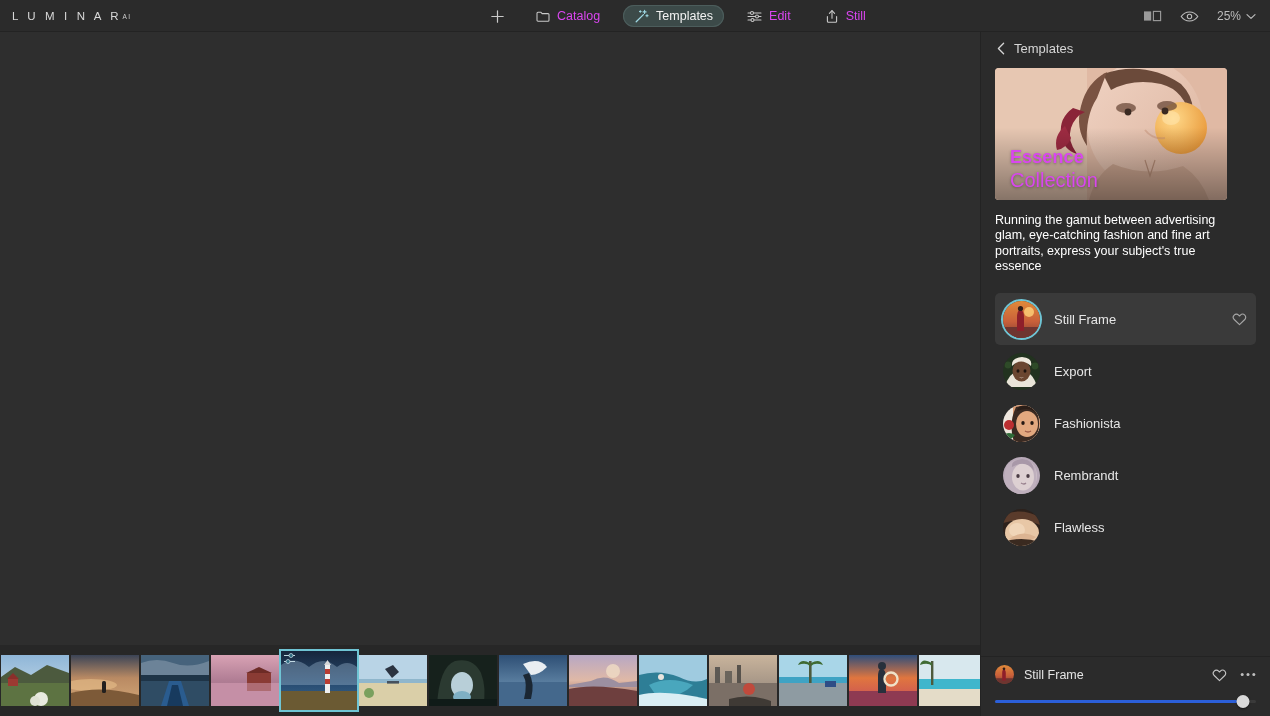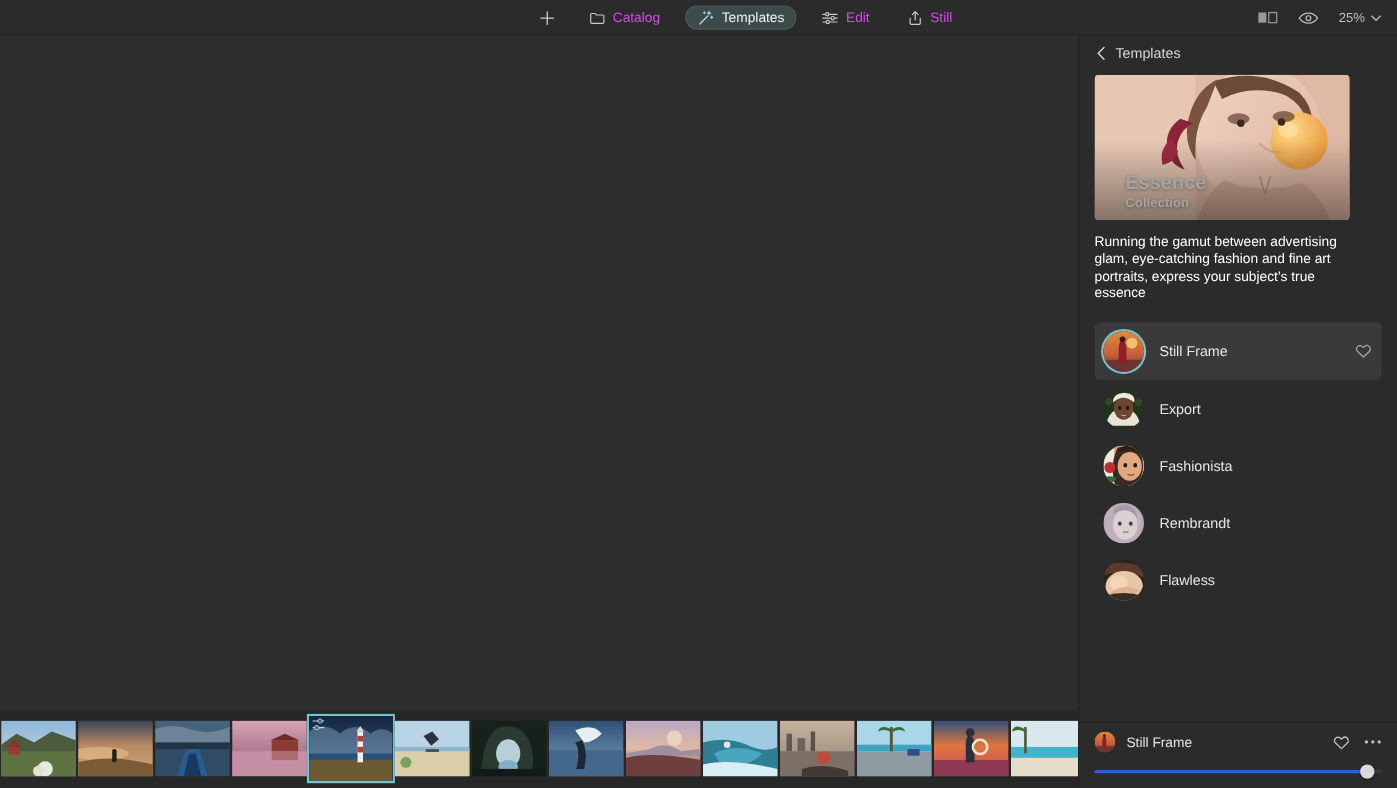--- a/index.html
+++ b/index.html
@@ -193,28 +193,28 @@
     position: relative;
     width: 232px;
     height: 132px;
     border-radius: 4px;
     overflow: hidden;
     margin-top: 4px;
   }
   .hero-img { width: 100%; height: 100%; display: block; }
   .hero-text {
     position: absolute;
-    left: 28px;
+    left: 15px;
     bottom: 9px;
-    color: #a3a3a3;
+    color: #d946ef;
     line-height: 1.12;
     text-shadow: 0 1px 3px rgba(0,0,0,.35);
   }
   .hero-title { font-size: 18px; font-weight: bold; letter-spacing: .1px; }
-  .hero-sub { font-size: 12px; font-weight: 700; margin-top: 1px; }
+  .hero-sub { font-size: 20px; font-weight: 400; margin-top: 1px; }
 
   .hero-desc {
     margin-top: 13px;
     color: #ffffff;
     font-size: 12.5px;
     line-height: 15.3px;
     width: 228px;
   }
 
   .tpl-list { margin-top: 19px; }
@@ -311,20 +311,24 @@
     transform: translateX(-50%);
   }
 </style>
 </head>
 <body>
 
 <div class="app">
 
   <div class="topbar">
 
+    <div class="logo">
+      <span>L U M I N A R</span>
+        <span class="logo-sup">AI</span>
+    </div>
 
     <div class="nav">
 
       <div class="nav-btn plus">
         <span class="icon">
           <svg width="15" height="15" viewBox="0 0 15 15">
               <path d="M7.5 1.8v11.4M1.8 7.5h11.4" stroke="#c9c9c9" stroke-width="1.2" stroke-linecap="round" fill="none"></path>
             </svg>
         </span>
       </div>

